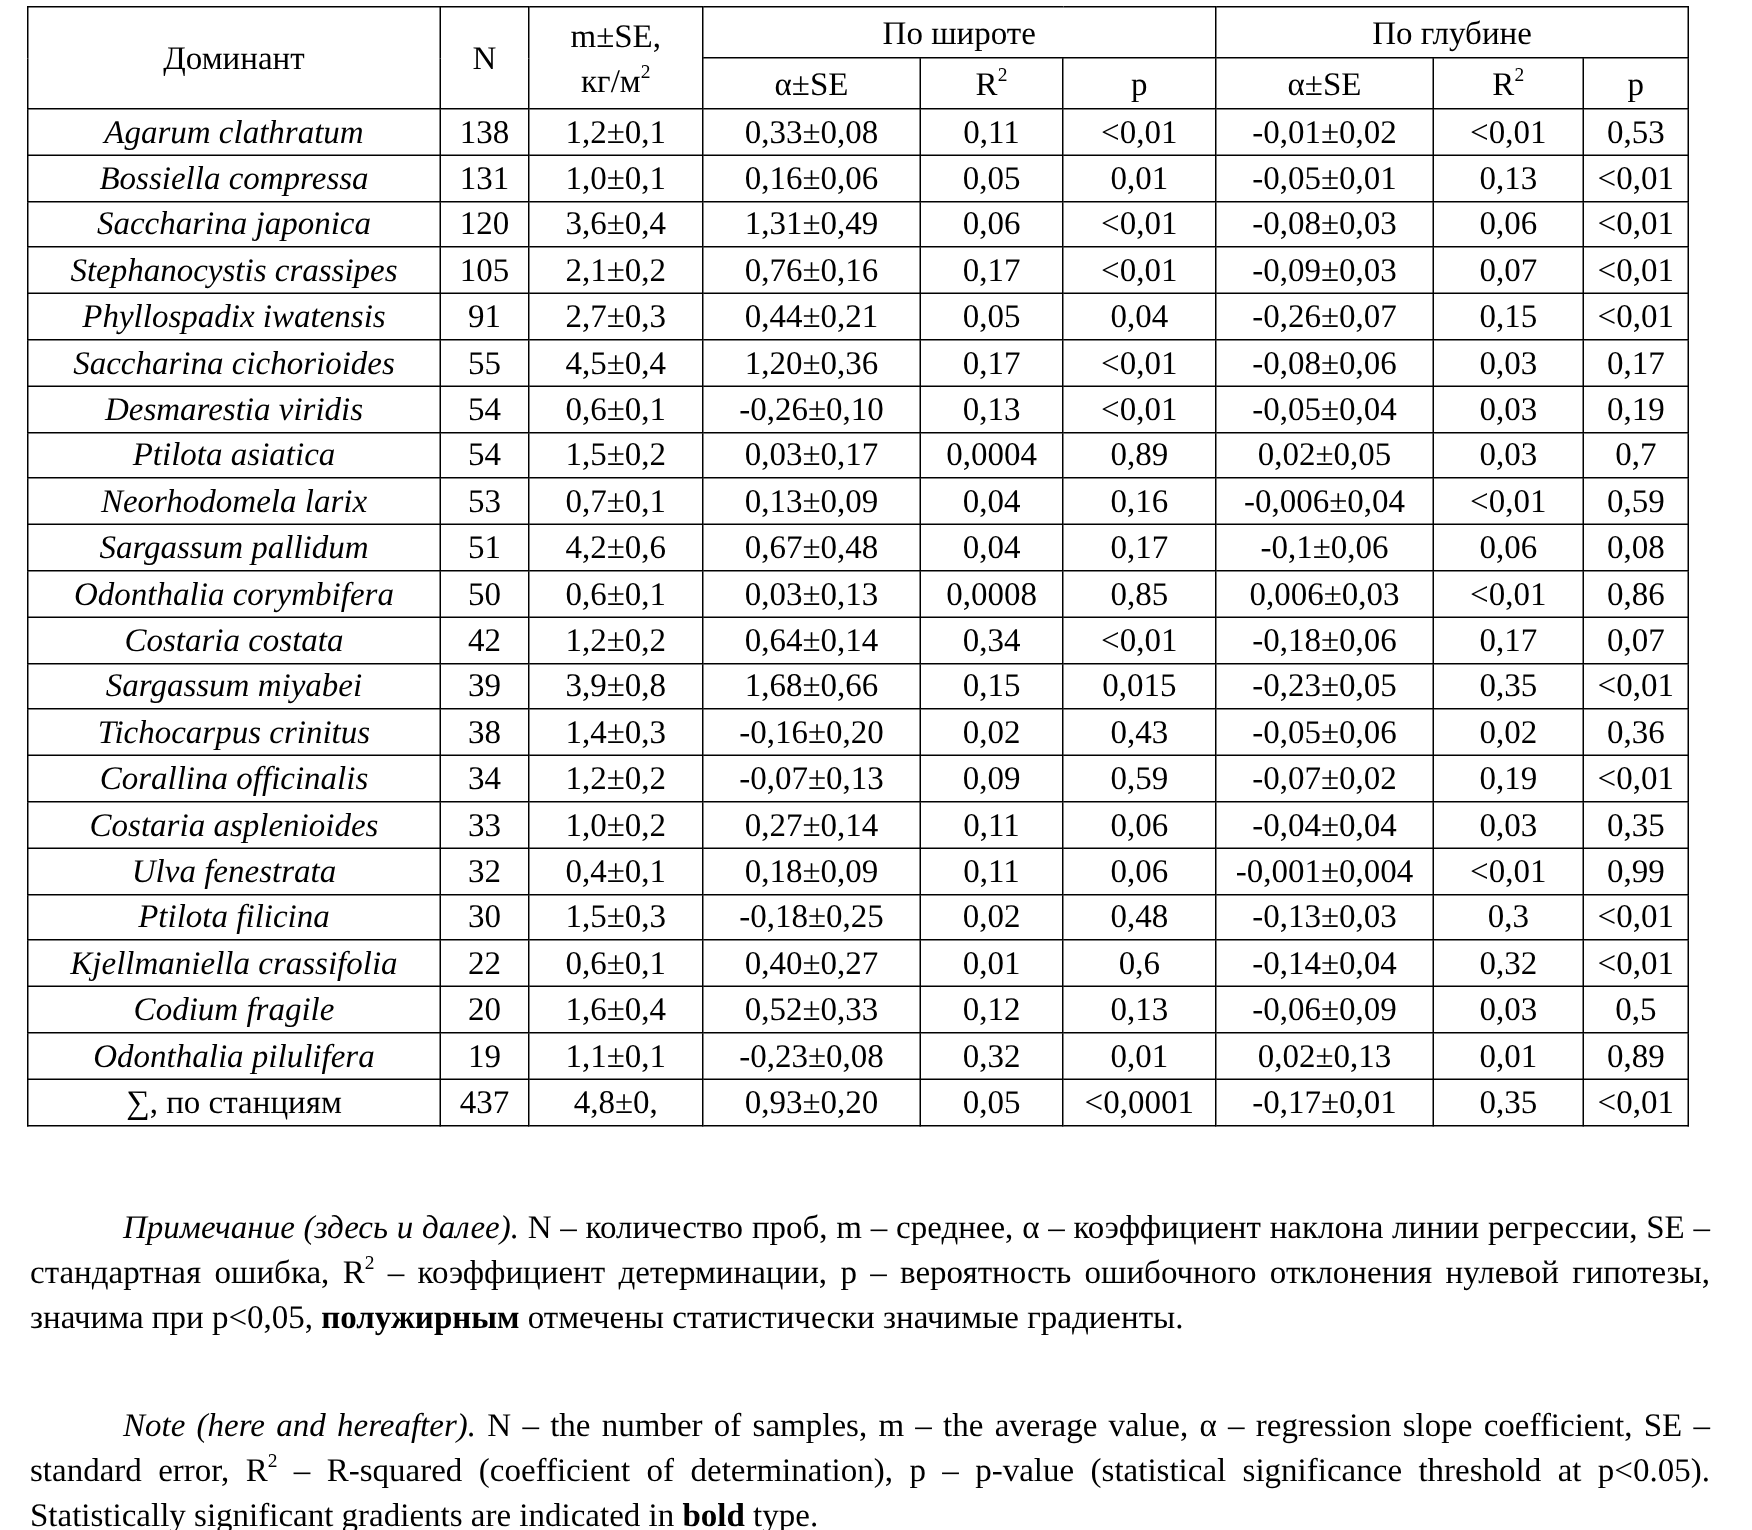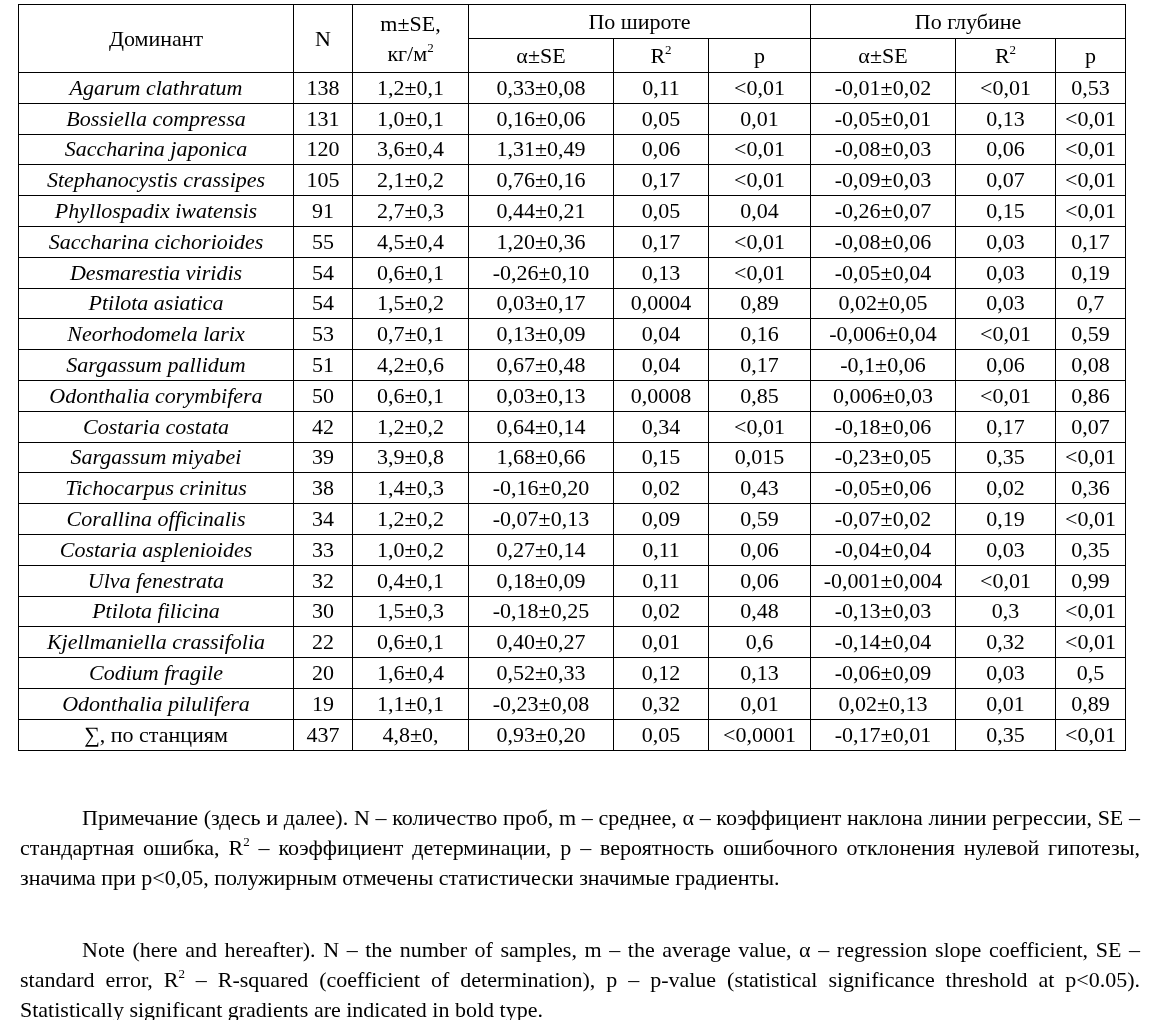--- a/index.html
+++ b/index.html
@@ -37,22 +37,22 @@
   td.sp { text-align: left; font-style: italic; padding-left: 4px; }
   td.sp.total { font-style: normal; }
   .b { font-weight: bold; }
   sup { font-size: 13px; vertical-align: 9px; line-height: 0; }
 
   .note {
     position: absolute; left: 20px; width: 1120px;
     font-size: 22px; line-height: 30px; text-align: justify;
   }
   .note .indent { display: inline-block; width: 62px; }
-  .note .lead { }
-  .note .bold { font-weight: normal; }
+  .note .lead { font-style: italic; }
+  .note .bold { font-weight: bold; }
   #note-ru { top: 781px; }
   #note-en { top: 913px; }
 </style>
 </head>
 <body>
 
 <table class="data">
   <colgroup>
     <col class="c0">
       <col class="c1">

